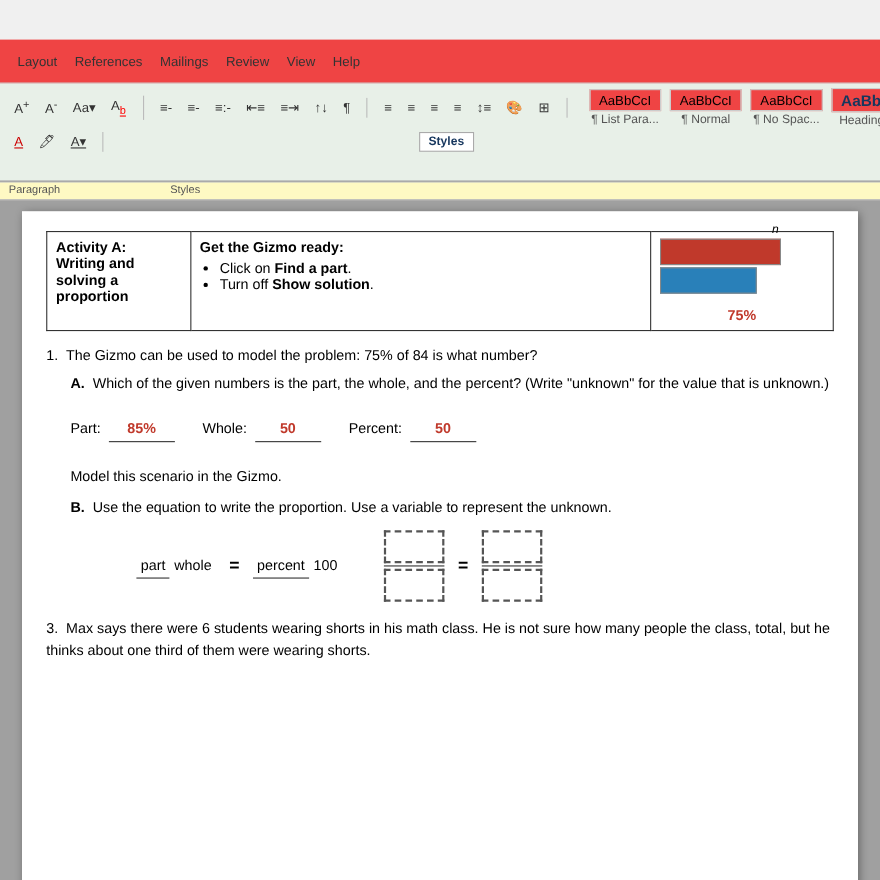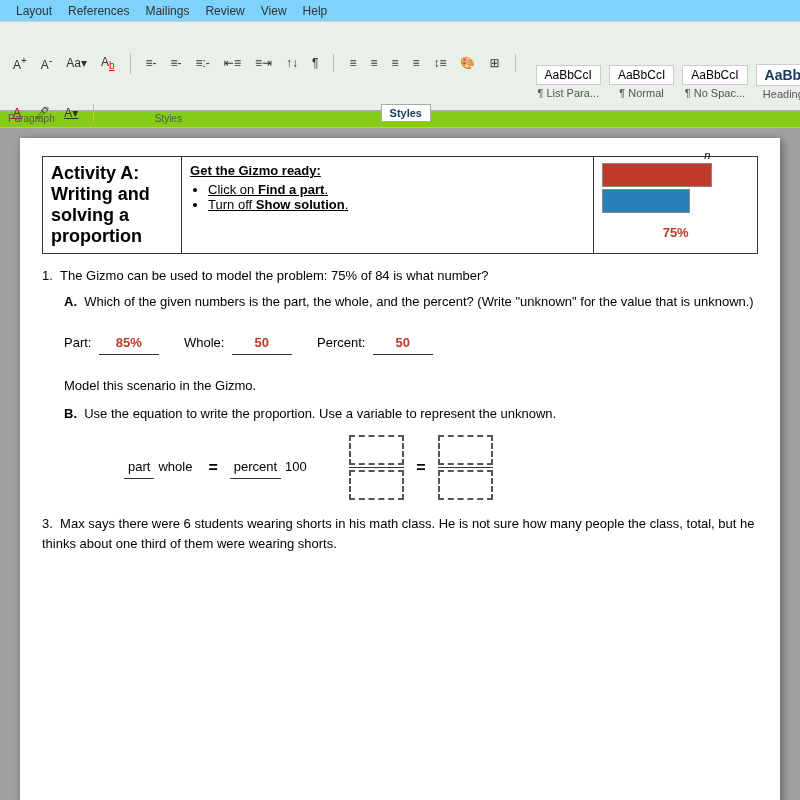--- a/index.html
+++ b/index.html
@@ -7,27 +7,28 @@
       font-family: 'Segoe UI', Arial, sans-serif;
       font-size: 13px;
       background: #f0f0f0;
       width: 800px;
       height: 800px;
       overflow: hidden;
     }
 
     
     .menu-bar {
-      background: #7dd3fc;
+      background: #ef4444;
       border-bottom: 1px solid #ccc;
       display: flex;
       align-items: center;
       padding: 2px 8px;
-      height: 22px;
+      height: 40px;
       font-size: 12px;
+      margin-top: 36px;
     }
     .menu-item {
       padding: 2px 8px;
       cursor: pointer;
       color: #333;
     }
 
     
     .ribbon {
       background: #e8f0e8;
@@ -68,23 +69,22 @@
     .styles-section {
       display: flex;
       align-items: center;
       gap: 8px;
       margin-left: 10px;
     }
     .style-item {
       padding: 2px 8px;
       font-size: 12px;
       border: 1px solid #ccc;
-      background: #ffffff;
+      background: #ef4444;
       cursor: pointer;
-      margin-top: 38px;
     }
     .style-item-heading {
       font-weight: bold;
       font-size: 14px;
       color: #17375e;
     }
 
     .styles-label {
       font-size: 11px;
       color: #555;
@@ -93,21 +93,21 @@
     }
 
     .ribbon-group {
       display: flex;
       flex-direction: column;
       align-items: center;
     }
 
     
     .section-label-bar {
-      background: #84cc16;
+      background: #fef9c3;
       display: flex;
       font-size: 10px;
       color: #555;
       border-bottom: 1px solid #bbb;
       padding: 0 8px 2px 8px;
       height: 16px;
       align-items: center;
       gap: 100px;
     }
 
@@ -133,27 +133,26 @@
       border-collapse: collapse;
       margin-bottom: 12px;
     }
     .activity-table td {
       border: 1px solid #333;
       padding: 6px 8px;
       vertical-align: top;
     }
     .activity-label {
       font-weight: bold;
-      font-size: 18px;
+      font-size: 13px;
       width: 100px;
     }
     .activity-instructions {
       font-size: 13px;
       width: 320px;
-      text-decoration: underline;
     }
     .activity-image {
       width: 120px;
       text-align: center;
       padding: 4px;
     }
 
     
     .gizmo-img {
       width: 110px;

